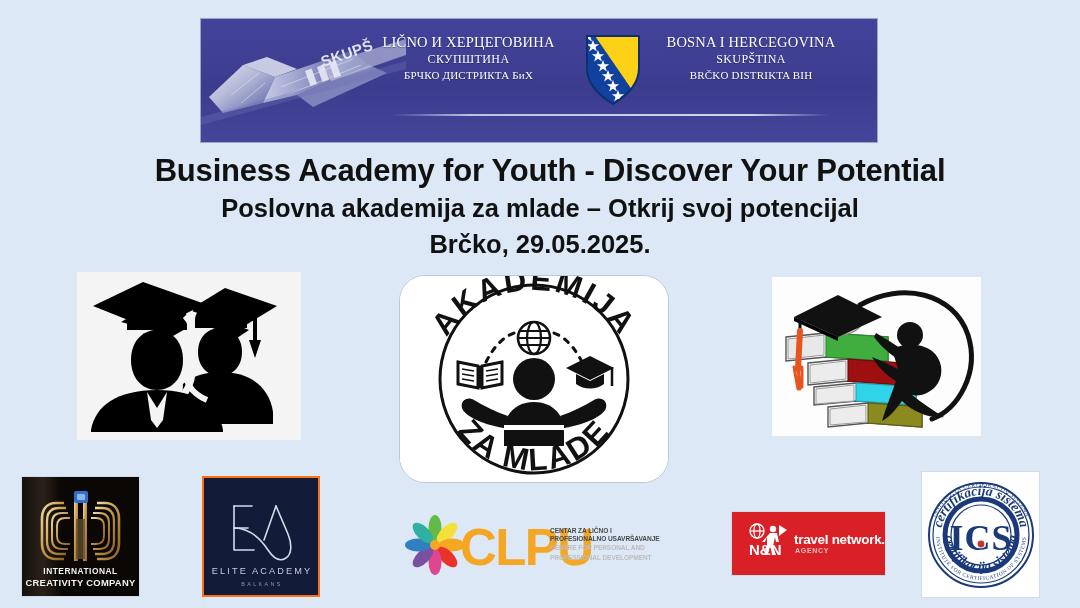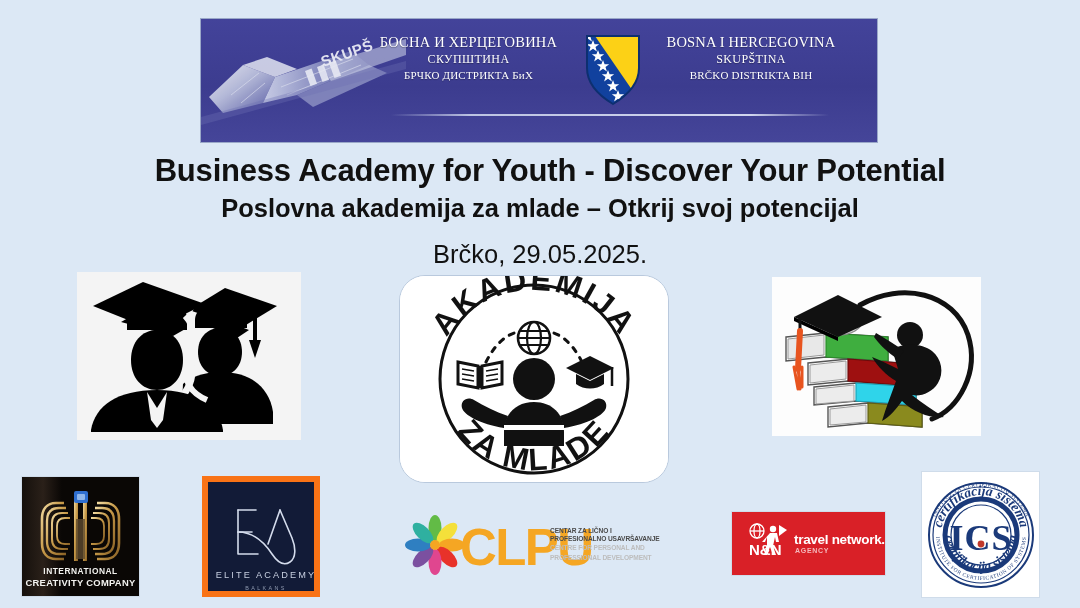--- a/index.html
+++ b/index.html
@@ -71,23 +71,23 @@
     letter-spacing: -0.2px;
     line-height: 1.24;
     padding-left: 20px;
   }
   .t2 {
     font-size: 25.5px; font-weight: bold;
     line-height: 1.3;
     margin-top: 2px;
   }
   .t3 {
-    font-size: 25.5px; font-weight: normal;
+    font-size: 25.5px; font-weight: bold;
     line-height: 1.3;
-    margin-top: 12px;
+    margin-top: 2px;
   }
 
   
   .img-grads {
     position: absolute;
     left: 77px; top: 272px;
     width: 224px; height: 168px;
     background: #f4f4f4;
     overflow: hidden;
   }
@@ -117,21 +117,21 @@
     border: 1px solid #cfdcea;
     overflow: hidden;
     text-align: center;
   }
 
   .logo-elite {
     position: absolute;
     left: 202px; top: 476px;
     width: 118px; height: 121px;
     background: #121b37;
-    border: 6px solid #f97316;
+    border: 2px solid #f97316;
     overflow: hidden;
   }
 
   .logo-clpu {
     position: absolute;
     left: 402px; top: 513px;
     width: 262px; height: 62px;
   }
   .clpu-word {
     position: absolute;
@@ -226,21 +226,21 @@
             <rect x="116" y="42" width="7" height="16" transform="rotate(-20 116 42)"></rect>
             <rect x="128" y="38" width="7" height="16" transform="rotate(-20 128 38)"></rect>
           </g>
           <text x="122" y="42" transform="rotate(-19 122 42)" fill="#f3f4fa" font-family="Liberation Sans, sans-serif" font-size="15" font-weight="bold" letter-spacing="0.5" opacity=".95">SKUPŠ</text>
           <polygon points="0,92 205,36 205,44 0,100" fill="#6f74b4" opacity=".35"></polygon>
         </g>
       </svg>
     </div>
 
     <div class="banner-text left">
-      <div class="l1">БОСНА И ХЕРЦЕГОВИНА</div>
+      <div class="l1">LIČNO И ХЕРЦЕГОВИНА</div>
       <div class="l2">СКУПШТИНА</div>
       <div class="l3">БРЧКО ДИСТРИКТА БиХ</div>
     </div>
 
     <div class="coa">
       <svg width="56" height="72" viewBox="0 0 56 72">
         <defs>
           <clipPath id="shieldClip">
             <path d="M2,2 L54,2 L54,34 C54,52 38,64 28,70 C18,64 2,52 2,34 Z"></path>
           </clipPath>

